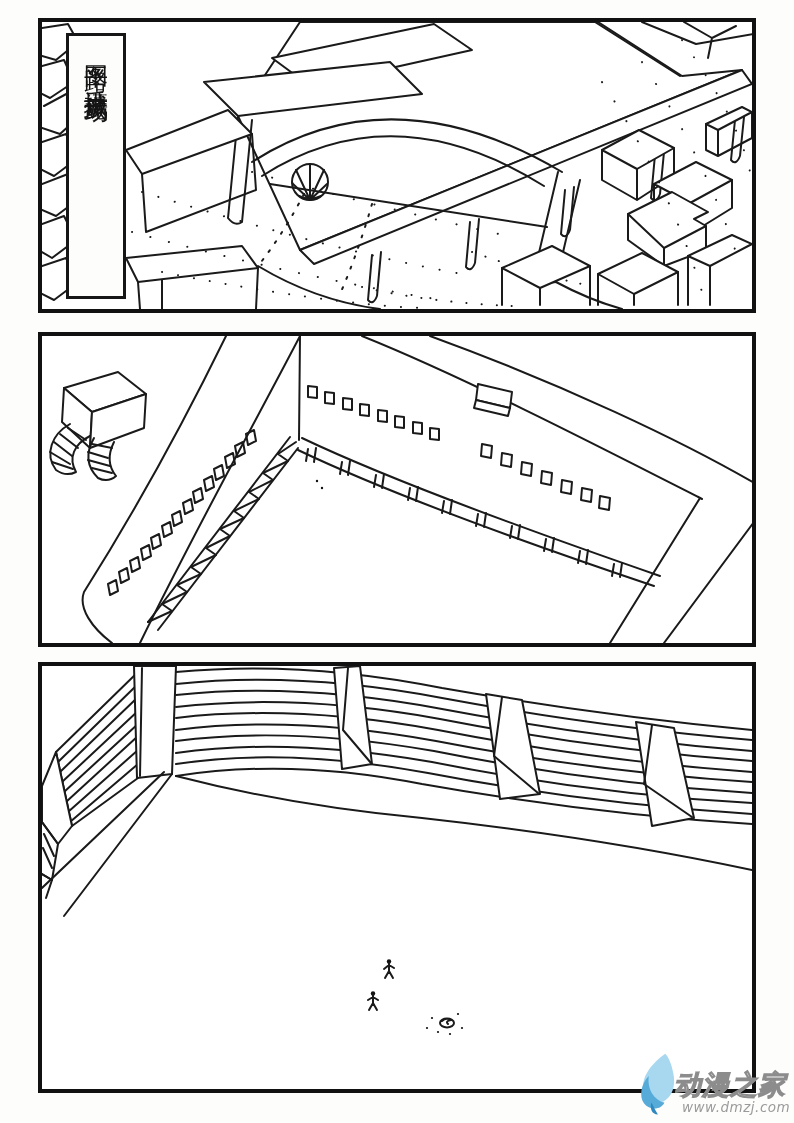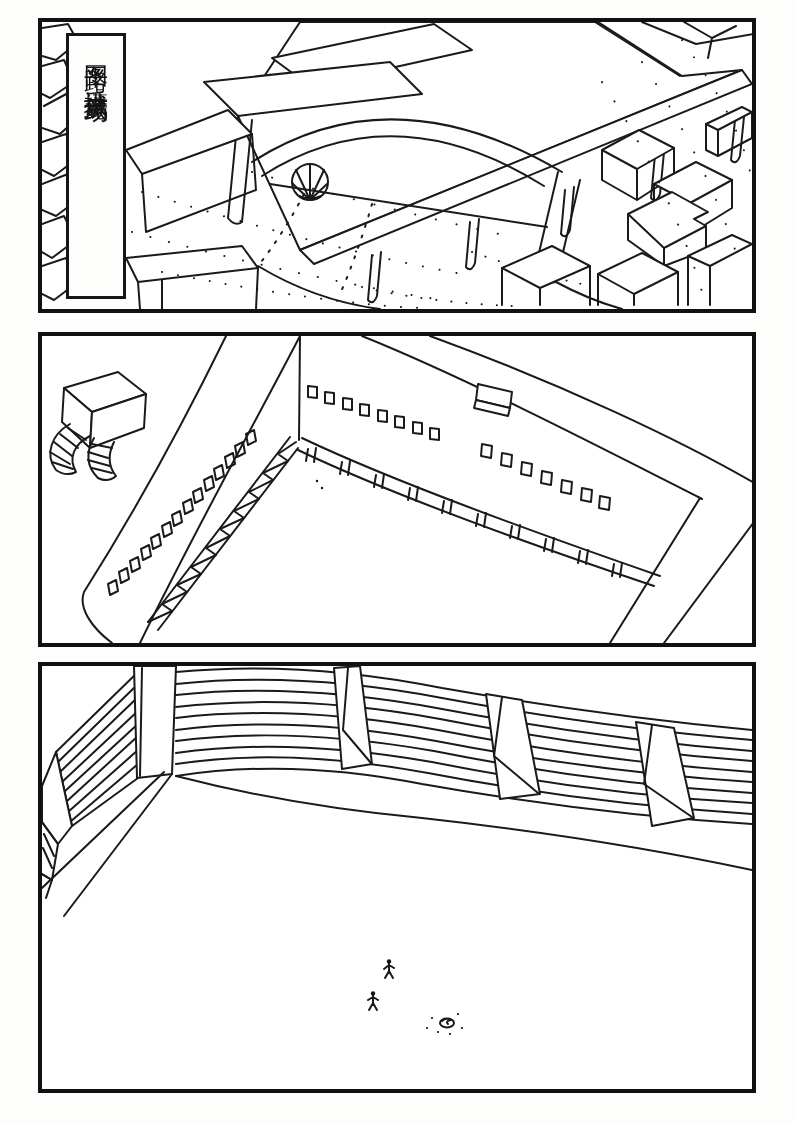--- a/index.html
+++ b/index.html
@@ -256,14 +256,25 @@
         <circle cx="390" cy="352" r="1.1" class="solid"></circle>
         <circle cx="416" cy="348" r="1.1" class="solid"></circle>
         <circle cx="420" cy="362" r="1.1" class="solid"></circle>
         <circle cx="396" cy="366" r="1.1" class="solid"></circle>
         <circle cx="408" cy="368" r="1.1" class="solid"></circle>
         <circle cx="385" cy="362" r="1.1" class="solid"></circle>
       </g>
     </svg>
   </div>
 
+  <div class="watermark">
+    <svg viewBox="0 0 196 73" width="196" height="73">
+      <g transform="translate(36,2) scale(0.92)">
+        <path d="M34,2 C20,12 8,26 10,42 C11,52 20,58 29,55 C43,50 46,34 42,20 C40,11 37,5 34,2 Z" fill="#a8d8f0"></path>
+        <path d="M16,26 C8,34 5,48 11,56 C17,64 30,63 33,55 C25,53 14,44 16,26 Z" fill="#57abd8"></path>
+        <path d="M19,55 C17,61 19,68 26,68 C23,63 21,59 19,55 Z" fill="#2f88bf"></path>
+      </g>
+      <text x="76" y="44" font-size="27" font-style="italic" font-weight="bold" font-family="DejaVu Sans, sans-serif" fill="#ffffff" stroke="#8c8c8c" stroke-width="1.1" letter-spacing="1">动漫之家</text>
+      <text x="84" y="62" font-size="13.5" font-style="italic" font-family="DejaVu Sans, sans-serif" fill="#9a9a9a" letter-spacing="0.5">www.dmzj.com</text>
+    </svg>
+  </div>
 
 </div>
 
 </body></html>

